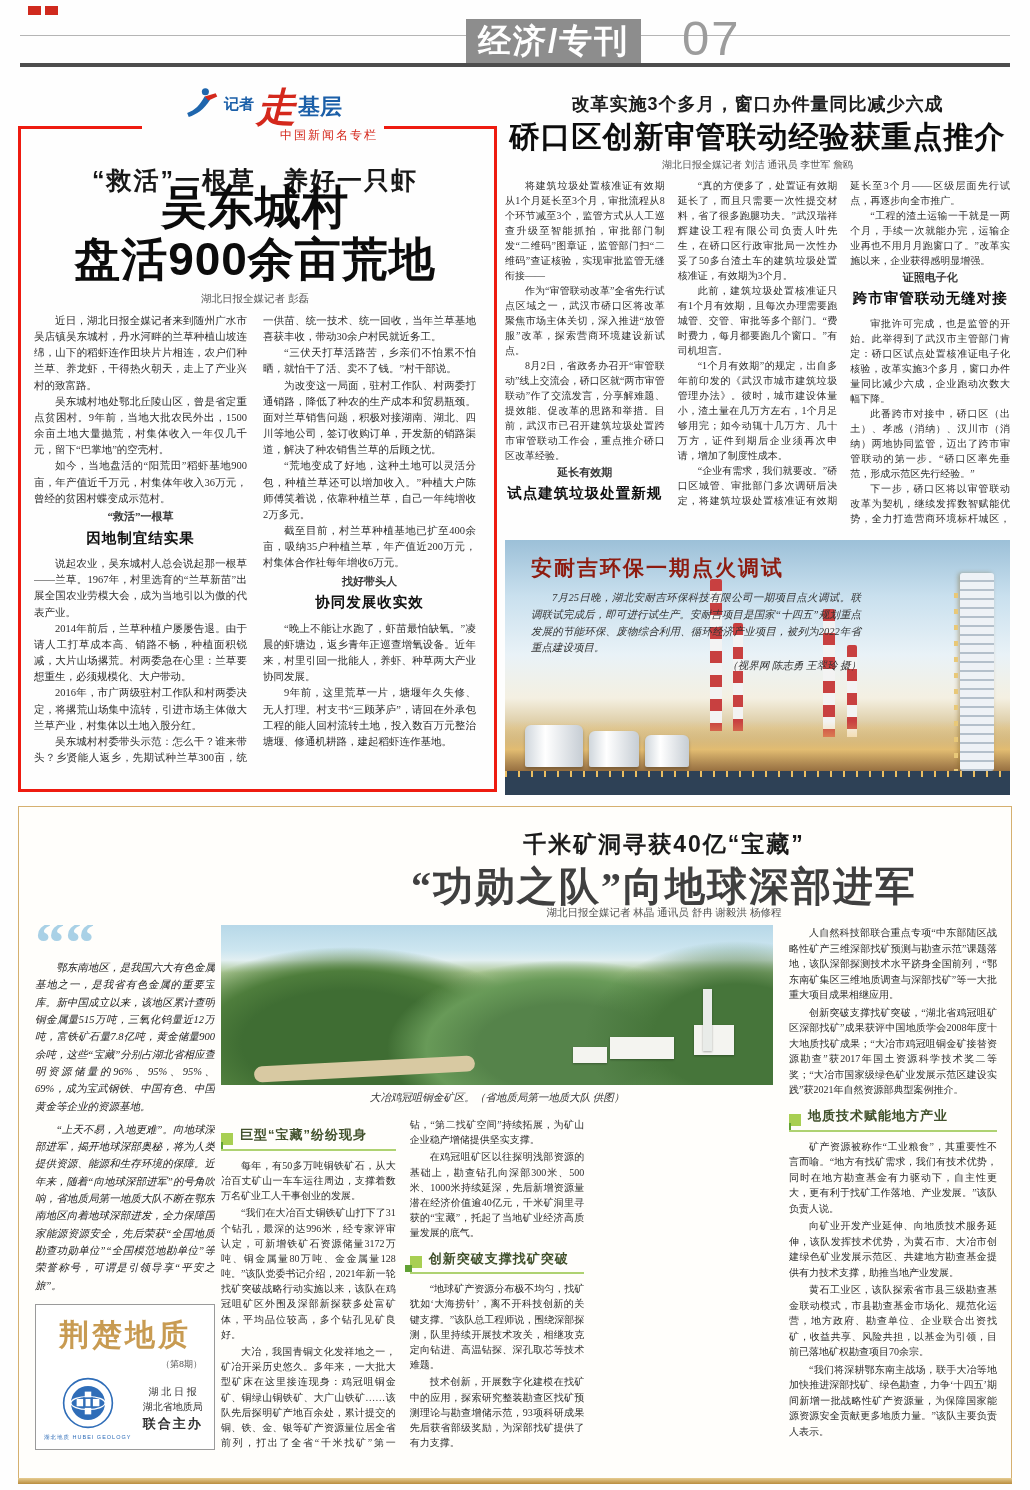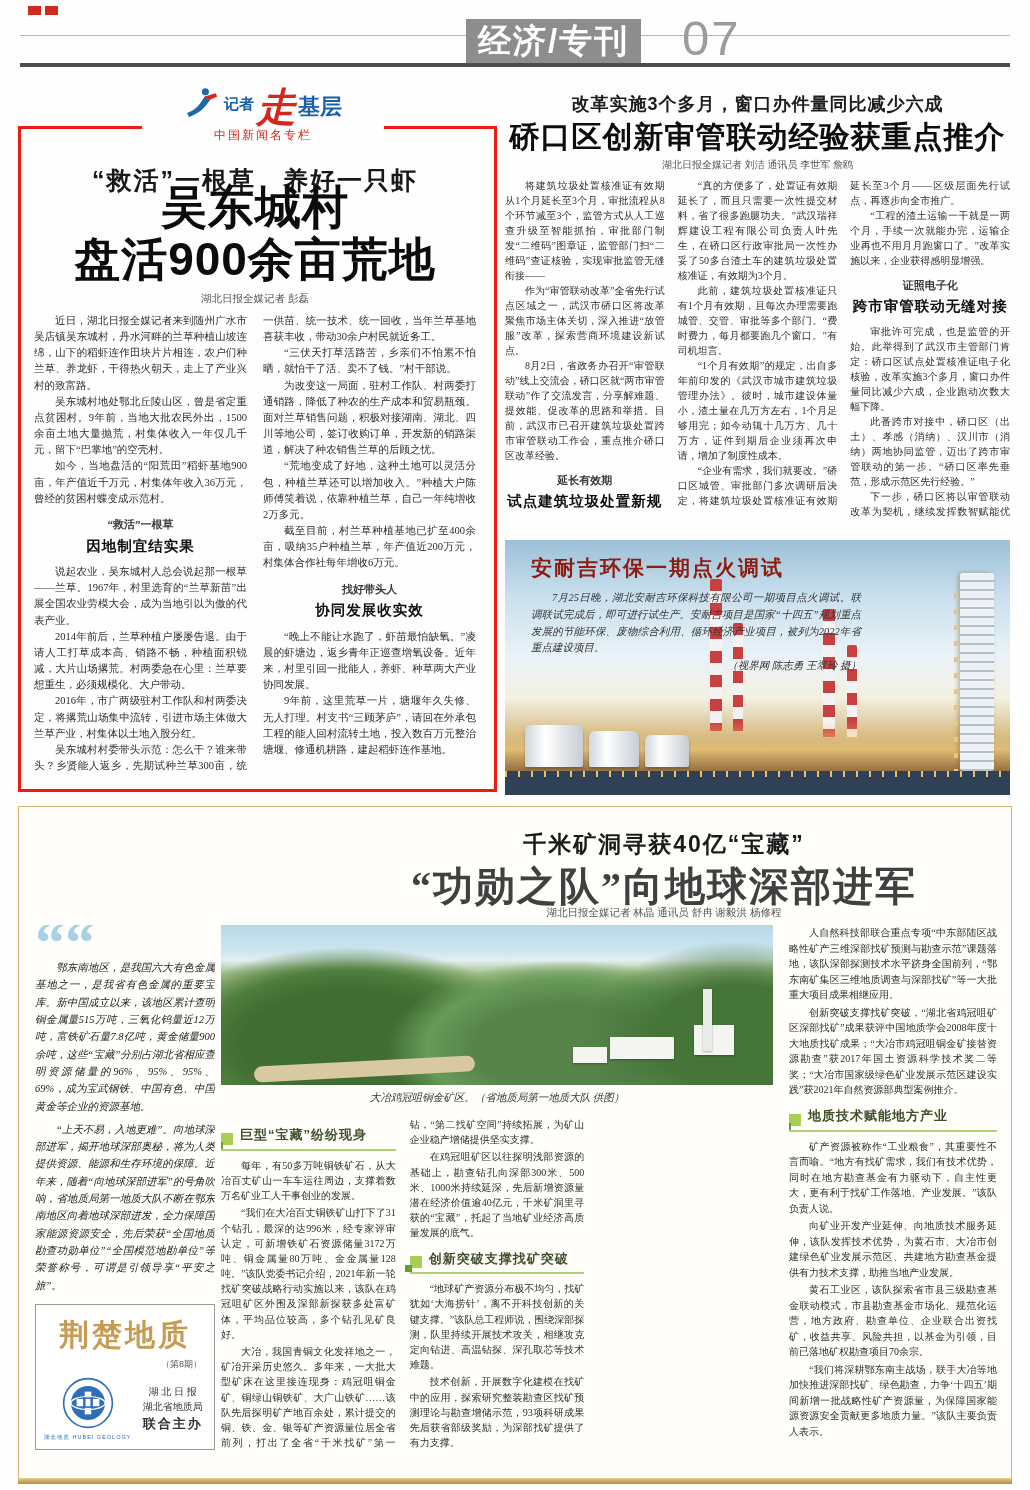--- a/index.html
+++ b/index.html
@@ -14,32 +14,32 @@
   .paper-name{font-family:"Liberation Serif","DejaVu Serif",serif;font-weight:900;font-style:italic;
               font-size:29px;color:#c3171c;letter-spacing:1px;line-height:1;}
   .date-line{font-size:8px;color:#8a8a8a;margin-top:3px;text-align:right;}
   .staff-line{font-size:7px;color:#9a9a9a;text-align:right;}
   .section-box{position:absolute;left:466px;top:19px;height:44px;line-height:44px;padding:0 12px;
                background:#8d8d8d;color:#fff;font-weight:900;font-size:33px;letter-spacing:2px;}
   .page-number{position:absolute;left:682px;top:10px;font-size:49px;color:#9c9c9c;font-weight:400;letter-spacing:2px;}
   
   .np-p{margin:0;text-indent:2em;text-align:justify;}
   .article-body{font-family:"Liberation Serif","DejaVu Serif",serif;color:#2d2d2d;}
-  .col-subhead{text-align:center;margin:9px 0 7px;break-inside:avoid;}
+  .col-subhead{text-align:center;margin:1px 0 7px;break-inside:avoid;}
   .sub-top{font-size:11px;font-weight:bold;color:#3a3a3a;font-family:"Liberation Serif",serif;margin-bottom:2px;}
   .sub-main{font-size:14.5px;font-weight:900;color:#101010;font-family:"Liberation Sans",sans-serif;letter-spacing:1px;}
   .green-head{display:flex;align-items:flex-end;gap:7px;border-bottom:2px solid #aed271;
               padding:2px 0 4px;margin:6px 0 7px;break-inside:avoid;}
   .gsq{position:relative;width:12px;height:12px;background:#a8cf52;flex:0 0 auto;}
   .gsq::after{content:"";position:absolute;left:-5px;bottom:-4px;width:7px;height:7px;background:#61a134;}
   .gh-text{font-size:13px;font-weight:bold;color:#41502c;letter-spacing:1px;font-family:"Liberation Sans",sans-serif;}
   
   .annotation-box{position:absolute;left:18px;top:126px;width:473px;height:660px;
                   border:3px solid #ee1b10;z-index:9;pointer-events:none;}
-  .badge{position:absolute;left:142px;top:86px;width:230px;z-index:10;background:#fefefe;text-align:center;padding:0 6px;}
+  .badge{position:absolute;left:142px;top:86px;width:230px;z-index:10;background:#fefefe;text-align:right;padding:0 6px;}
   .badge-row{display:flex;align-items:flex-end;justify-content:center;gap:2px;}
   .badge-prefix{font-size:15px;font-weight:bold;color:#1b5fa8;padding-bottom:12px;}
   .badge-highlight{font-size:40px;font-weight:900;font-style:italic;color:#d4281c;
                    font-family:"Liberation Serif",serif;line-height:.9;}
   .badge-suffix{font-size:22px;font-weight:900;color:#1b5fa8;padding-bottom:4px;}
   .badge-sub{font-size:12px;color:#d4281c;letter-spacing:2px;margin-top:1px;font-family:Liberation Serif, serif;}
   .lead-kicker{position:absolute;left:30px;top:146px;width:450px;text-align:center;
                font-size:25px;font-weight:900;color:#181818;letter-spacing:2px;margin-top:18px;}
   .lead-headline{position:absolute;left:30px;top:182px;width:450px;text-align:center;
                  font-size:46px;line-height:1.13;font-weight:900;color:#0c0c0c;letter-spacing:1px;}

